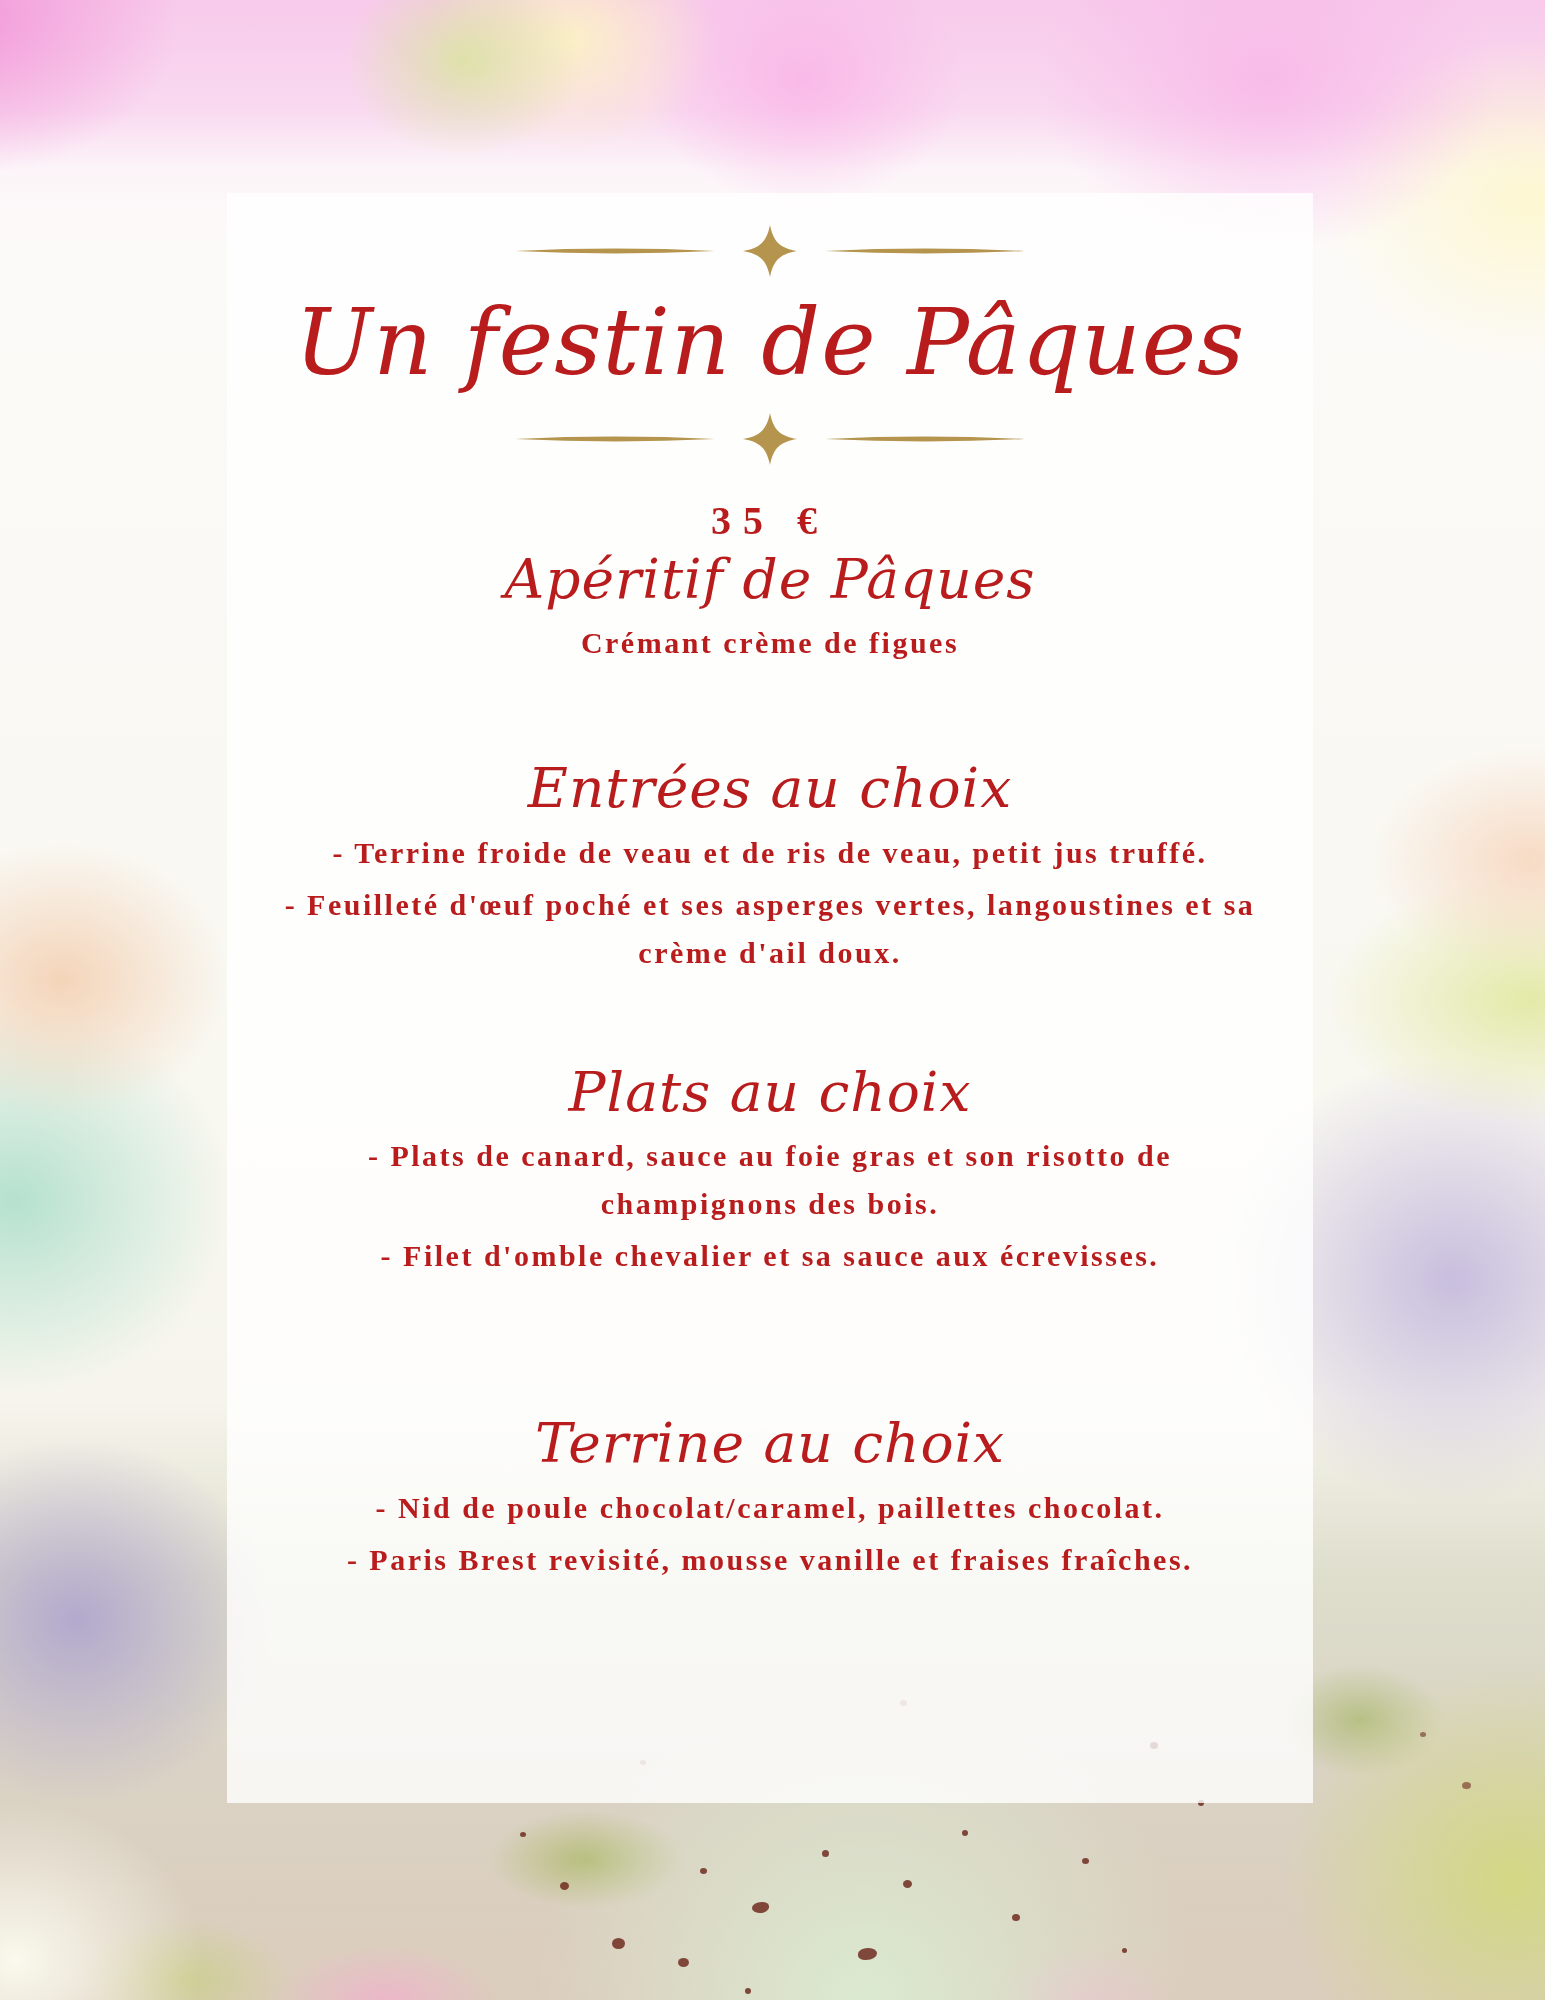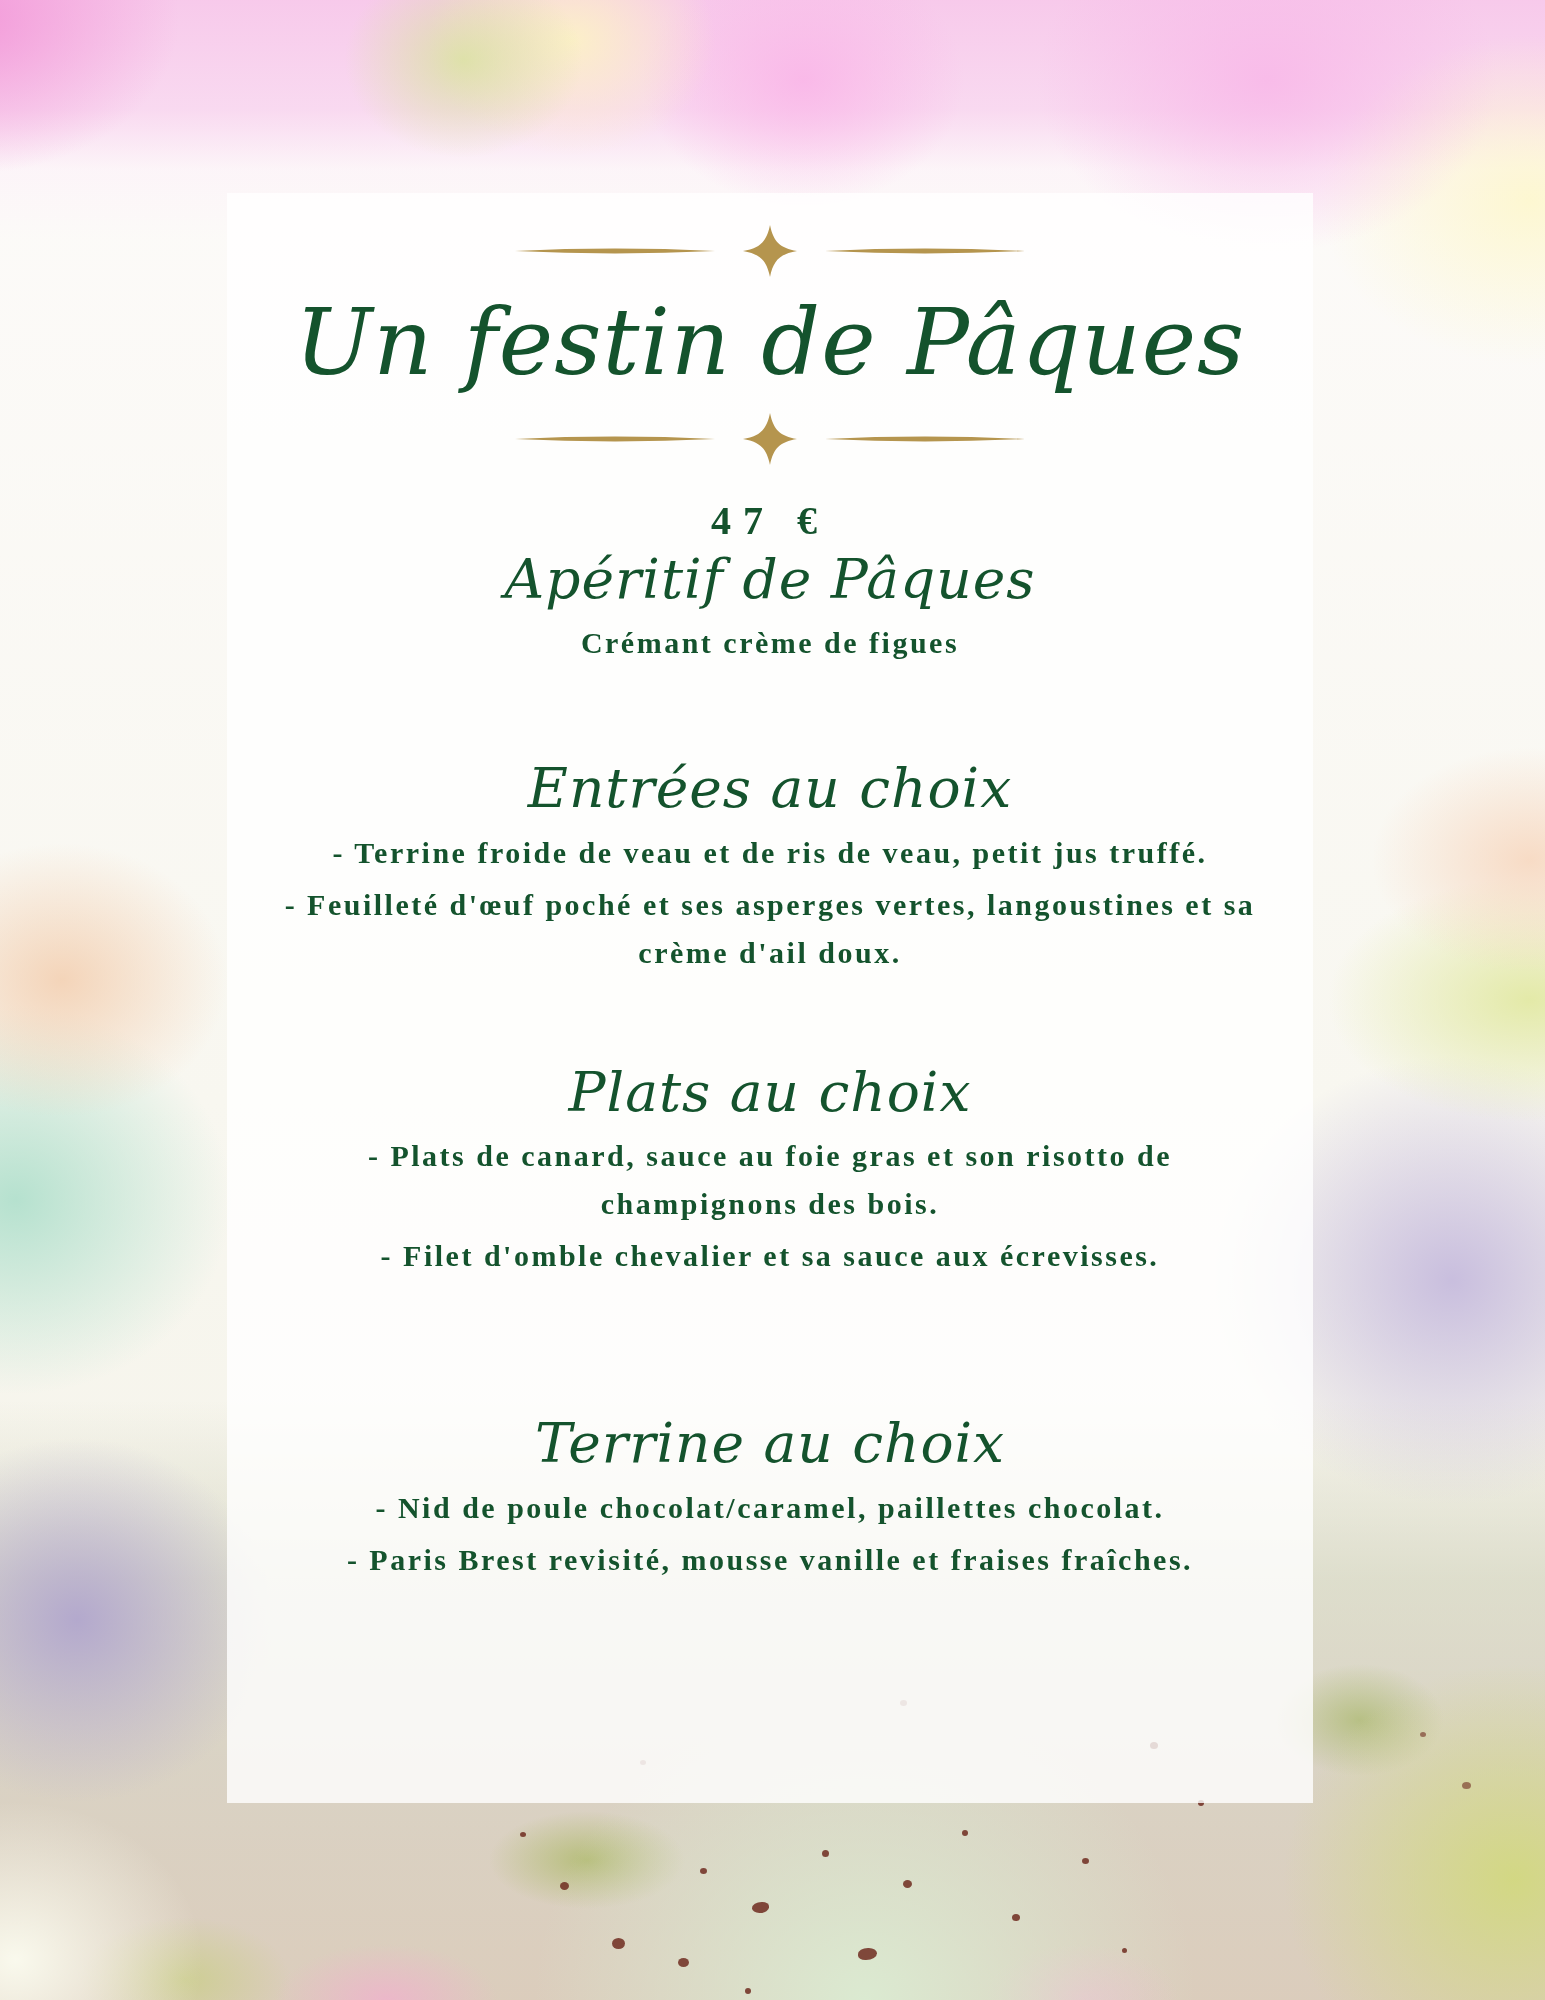--- a/index.html
+++ b/index.html
@@ -30,21 +30,21 @@
       radial-gradient(ellipse 160px 80px at 25% 100%, rgba(240,178,205,0.80), rgba(240,178,205,0) 70%),
       radial-gradient(ellipse 140px 80px at 70% 100%, rgba(238,185,208,0.70), rgba(238,185,208,0) 70%),
       linear-gradient(180deg, rgba(255,255,255,0) 70%, rgba(206,207,184,0.60) 79%, rgba(213,205,190,0.85) 88%, rgba(218,203,186,0.95) 100%),
       linear-gradient(180deg, #fdfbfa 0%, #f8f7f0 55%, #f3f1e6 100%);
   }
   .speckle{position:absolute;background:#6f2b20;border-radius:50%;opacity:0.85;}
 
   
   .card{position:absolute;left:227px;top:193px;width:1086px;height:1610px;
     background:rgba(255,255,255,0.80);
-    text-align:center;color:#14532d;padding:0 50px;box-sizing:border-box;}
+    text-align:center;color:#b91c1c;padding:0 50px;box-sizing:border-box;}
 
   .divider{display:block;margin:0 auto;}
   .divider.top{margin-top:30px;}
   .divider.bottom{margin-top:8px;}
 
   .title{font-family:"DejaVu Serif",serif;font-style:italic;font-weight:400;
     font-size:92px;line-height:1.3;letter-spacing:1px;margin:4px 0 0;}
 
   .price{font-family:"Liberation Serif",serif;font-weight:700;font-size:40px;
     letter-spacing:12px;margin-top:30px;}
@@ -98,21 +98,21 @@
     </svg>
 
     <h1 class="title">Un festin de Pâques</h1>
 
     <svg class="divider bottom" width="520" height="56" viewBox="0 0 520 56">
       <path d="M5,28 Q105,23.2 205,28 Q105,32.8 5,28 Z" fill="var(--gold,#b5954e)"></path>
       <path d="M260,2 C263.5,19 270,25 287,28 C270,31 263.5,37 260,54 C256.5,37 250,31 233,28 C250,25 256.5,19 260,2 Z" fill="var(--gold,#b5954e)"></path>
       <path d="M315,28 Q415,23.2 515,28 Q415,32.8 315,28 Z" fill="var(--gold,#b5954e)"></path>
     </svg>
 
-    <div class="price">47 €</div>
+    <div class="price">35 €</div>
 
     <section class="sec-aperitif">
       <h2 class="script">Apéritif de Pâques</h2>
       <p class="item">Crémant crème de figues</p>
     </section>
 
     <section class="sec-entrees">
       <h2 class="script">Entrées au choix</h2>
       <p class="item">- Terrine froide de veau et de ris de veau, petit jus truffé.</p>
       <p class="item">- Feuilleté d'œuf poché et ses asperges vertes, langoustines et sa crème d'ail doux.</p>

